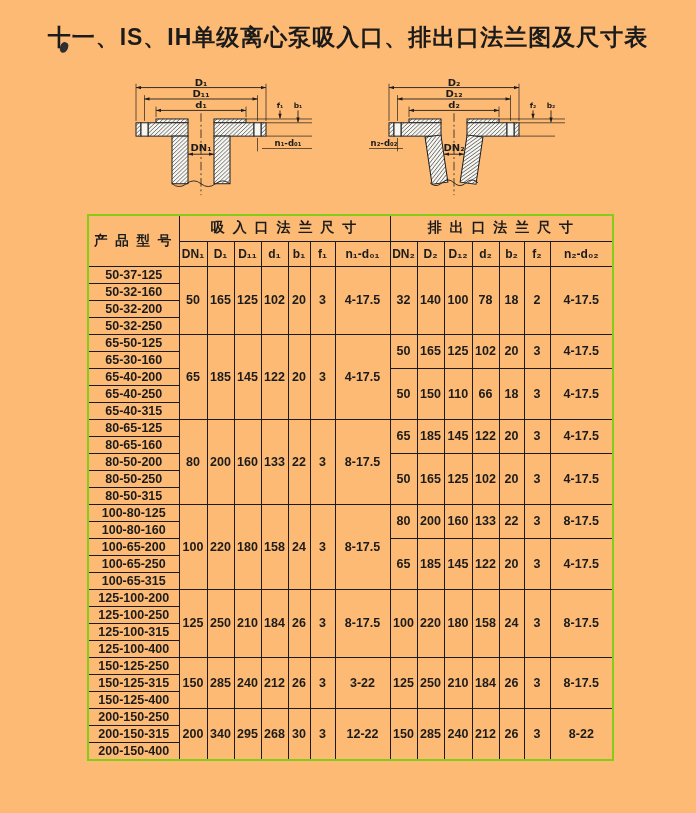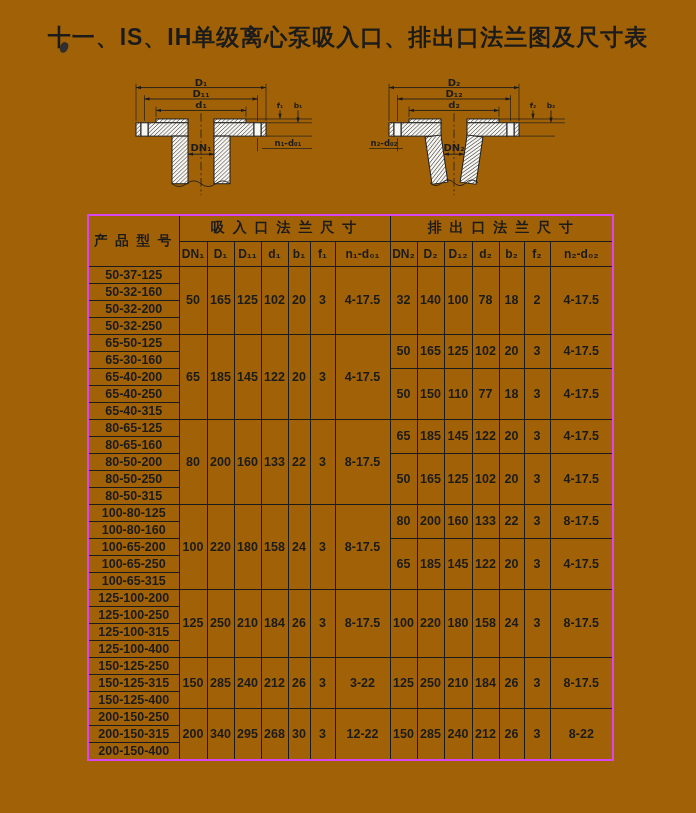--- a/index.html
+++ b/index.html
@@ -1,24 +1,24 @@
 <!DOCTYPE html>
 <html><head>
 <meta charset="utf-8">
 <style>
   *{margin:0;padding:0;box-sizing:border-box}
   html,body{width:696px;height:813px}
   body{background:#efede8;font-family:"Liberation Sans","DejaVu Sans",sans-serif;color:#1b1b1b;position:relative;overflow:hidden}
-  .page{position:absolute;inset:0;background:#a16207}
+  .page{position:absolute;inset:0;background:#fdba74}
   .title{text-align:center;margin-top:22px;font-size:23px;font-weight:bold;letter-spacing:1px}
   .figures{display:flex;justify-content:center;gap:38px;margin-top:26px}
   figure{width:215px}
   .flange-svg{width:215px;height:119px;display:block}
   figcaption{text-align:center;font-size:15px;font-weight:bold;letter-spacing:2px;margin-top:2px}
-  .dim-table{border-collapse:collapse;margin:16px 0 0 87px;table-layout:fixed;width:525px;border:2px solid #d946ef}
+  .dim-table{border-collapse:collapse;margin:16px 0 0 87px;table-layout:fixed;width:525px;border:2px solid #84cc16}
   .dim-table th,.dim-table td{border:1px solid #1b1b1b;text-align:center;vertical-align:middle;font-weight:bold;padding:0;overflow:hidden;white-space:nowrap}
   .model-h{font-size:13.5px;letter-spacing:2px}
   .group-h{font-size:14px;height:26px;letter-spacing:2px}
   .colh{font-size:12px;height:25px}
   .dim-table tbody td{font-size:12.5px;height:16.5px;line-height:16px}
   .sec-div{border-left-width:2px}
   .pageno{margin:7px 0 0 100px;font-size:14px;font-weight:bold;letter-spacing:2px}
   svg text{font-size:10px;font-weight:bold;fill:#1b1b1b;text-anchor:middle;font-family:"DejaVu Sans",sans-serif}
   svg text.tiny{font-size:7.5px}
   svg text.small{font-size:8.5px}
@@ -434,21 +434,21 @@
           <td rowspan="2">4-17.5</td>
         </tr>
         <tr>
           <td class="model">65-30-160</td>
         </tr>
         <tr>
           <td class="model">65-40-200</td>
           <td rowspan="3" class="sec-div">50</td>
           <td rowspan="3">150</td>
           <td rowspan="3">110</td>
-          <td rowspan="3">77</td>
+          <td rowspan="3">66</td>
           <td rowspan="3">18</td>
           <td rowspan="3">3</td>
           <td rowspan="3">4-17.5</td>
         </tr>
         <tr>
           <td class="model">65-40-250</td>
         </tr>
         <tr>
           <td class="model">65-40-315</td>
         </tr>

